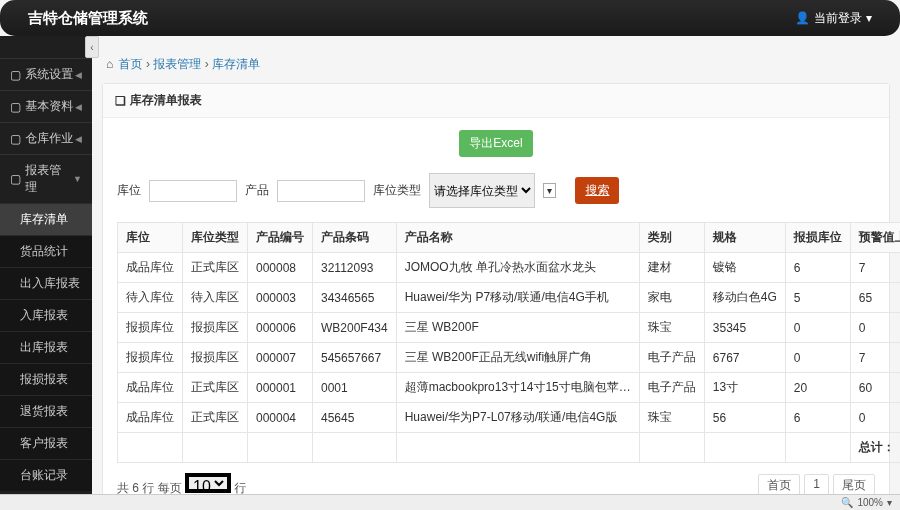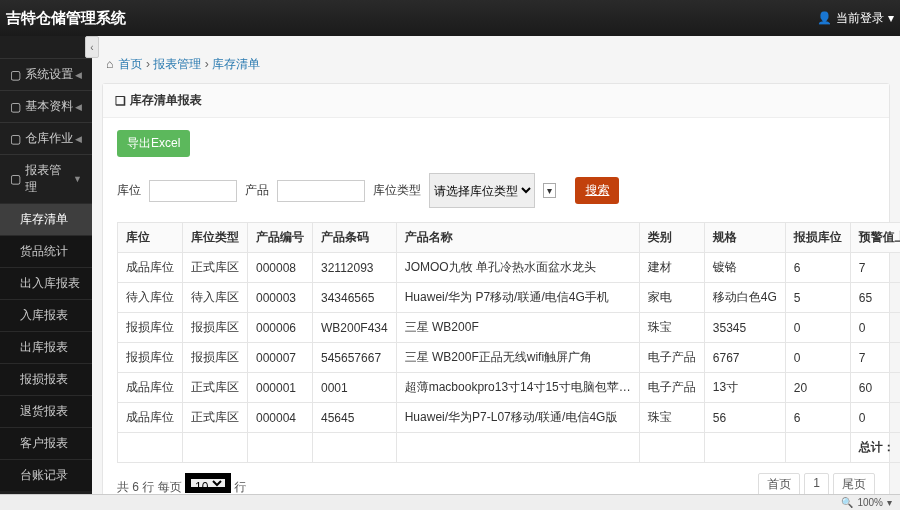--- a/index.html
+++ b/index.html
@@ -1,19 +1,19 @@
 <!DOCTYPE html>
 <html><head>
 <meta charset="utf-8">
 <style>
 * { margin: 0; padding: 0; box-sizing: border-box; }
 body { font-family: "Microsoft YaHei", Arial, sans-serif; font-size: 12px; color: #333; background: #f5f5f5; }
 
 
-.topbar { height: 36px; background: linear-gradient(#2a2a2a, #1a1a1a); color: #fff; display: flex; align-items: center; padding: 0 6px; justify-content: space-between; }
+.topbar { height: 36px; background: linear-gradient(#2a2a2a, #1a1a1a); color: #fff; display: flex; align-items: center; padding: 0 28px; justify-content: space-between; border-radius: 15px; }
 .brand { font-size: 15px; font-weight: bold; }
 .user { font-size: 12px; display: flex; align-items: center; gap: 4px; cursor: pointer; }
 
 
 .wrap { display: flex; height: calc(510px - 36px - 16px); }
 .sidebar { width: 92px; background: #1f1f1f; color: #ccc; font-size: 12px; }
 .side-top { position: relative; height: 22px; }
 .side-toggle { position: absolute; right: -7px; top: 0; width: 14px; height: 22px; background: #e8e8e8; border: 1px solid #ccc; border-radius: 2px; display: flex; align-items: center; justify-content: center; font-size: 10px; color: #666; cursor: pointer; }
 .side-group { display: flex; align-items: center; justify-content: space-between; padding: 7px 10px; border-top: 1px solid #333; cursor: pointer; }
 .side-group .label { display: flex; align-items: center; gap: 4px; }
@@ -24,41 +24,41 @@
 
 
 .main { flex: 1; padding: 10px 10px; overflow: hidden; }
 .crumb { padding: 10px 4px; font-size: 12px; color: #666; }
 .crumb a { color: #2a7ab0; text-decoration: none; }
 .crumb .home-icon { color: #555; margin-right: 2px; }
 .panel { background: #fff; border: 1px solid #e5e5e5; border-radius: 3px; }
 .panel-head { padding: 8px 12px; border-bottom: 1px solid #eee; font-size: 12px; font-weight: bold; display: flex; align-items: center; gap: 4px; background: #fafafa; }
 .panel-body { padding: 12px 14px; }
 
-.actions-row { display: flex; justify-content: flex-start; margin-bottom: 16px; }
+.actions-row { display: flex; justify-content: center; margin-bottom: 16px; }
 .btn { display: inline-flex; align-items: center; padding: 5px 10px; border-radius: 3px; border: none; font-size: 12px; cursor: pointer; color: #fff; }
 .btn-green { background: #5cb85c; }
 .btn-blue { background: #c2410c; text-decoration: underline; }
 
 .filter-row { display: flex; align-items: center; gap: 8px; margin-bottom: 14px; }
 .filter-row label { font-size: 12px; color: #333; }
 .filter-row input[type=text] { width: 88px; height: 22px; border: 1px solid #ccc; padding: 0 4px; font-size: 12px; }
 .filter-row select { height: 35px; border: 1px solid #ccc; font-size: 12px; }
 
 
 table { width: 100%; border-collapse: collapse; font-size: 12px; }
 th, td { border: 1px solid #e5e5e5; padding: 6px 8px; text-align: left; white-space: nowrap; overflow: hidden; text-overflow: ellipsis; }
 th { background: #fafafa; font-weight: bold; }
 .sum-row td { font-weight: bold; }
 
 
 .table-foot { display: flex; justify-content: space-between; align-items: center; margin-top: 10px; font-size: 12px; color: #555; }
 .pager { display: flex; gap: 4px; }
 .pager span { border: 1px solid #ddd; padding: 2px 8px; border-radius: 2px; cursor: pointer; background: #fff; }
-.rows-sel { height: 20px; border: 6px solid #000000; font-size: 12px; }
+.rows-sel { height: 20px; border: 4px solid #000000; font-size: 16px; }
 
 
 .statusbar { position: fixed; bottom: 0; left: 0; right: 0; height: 16px; background: #eee; border-top: 1px solid #ccc; display: flex; justify-content: flex-end; align-items: center; padding: 0 8px; font-size: 10px; color: #555; gap: 4px; }
 
 .w-loc{width:60px}.w-type{width:64px}.w-pno{width:58px}.w-bar{width:80px}.w-name{width:210px}.w-cat{width:56px}.w-spec{width:80px}.w-low{width:66px}.w-high{width:66px}
 </style>
 </head>
 <body>
 
 <div class="topbar">

